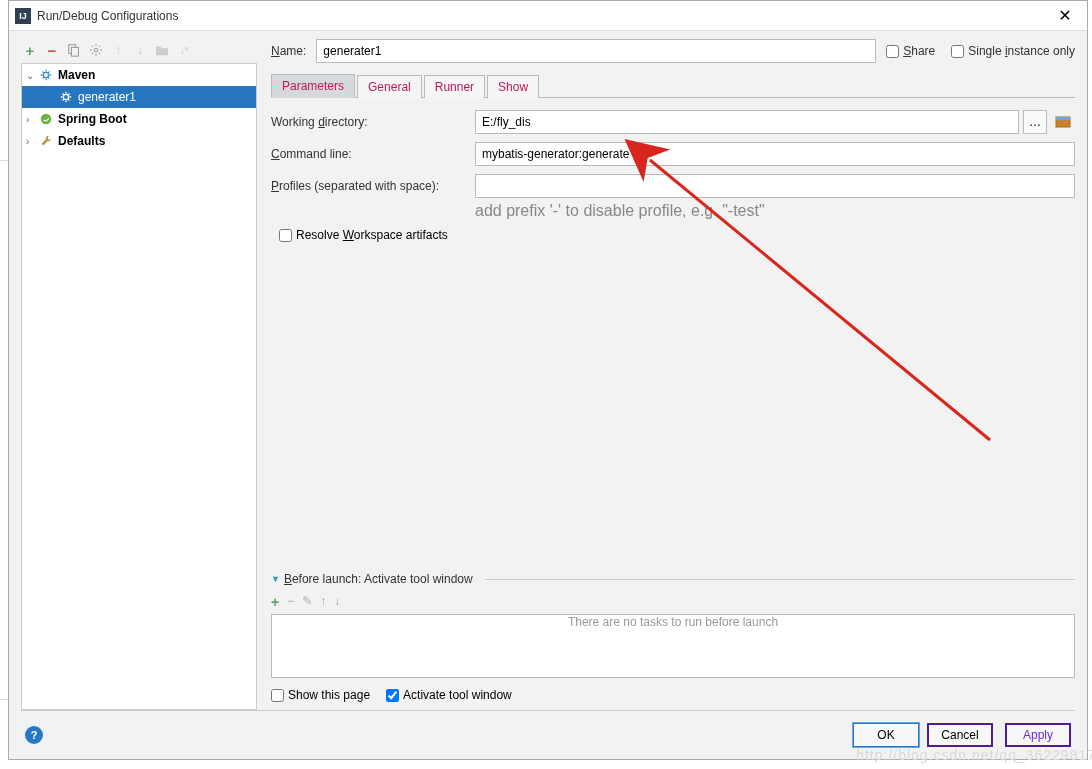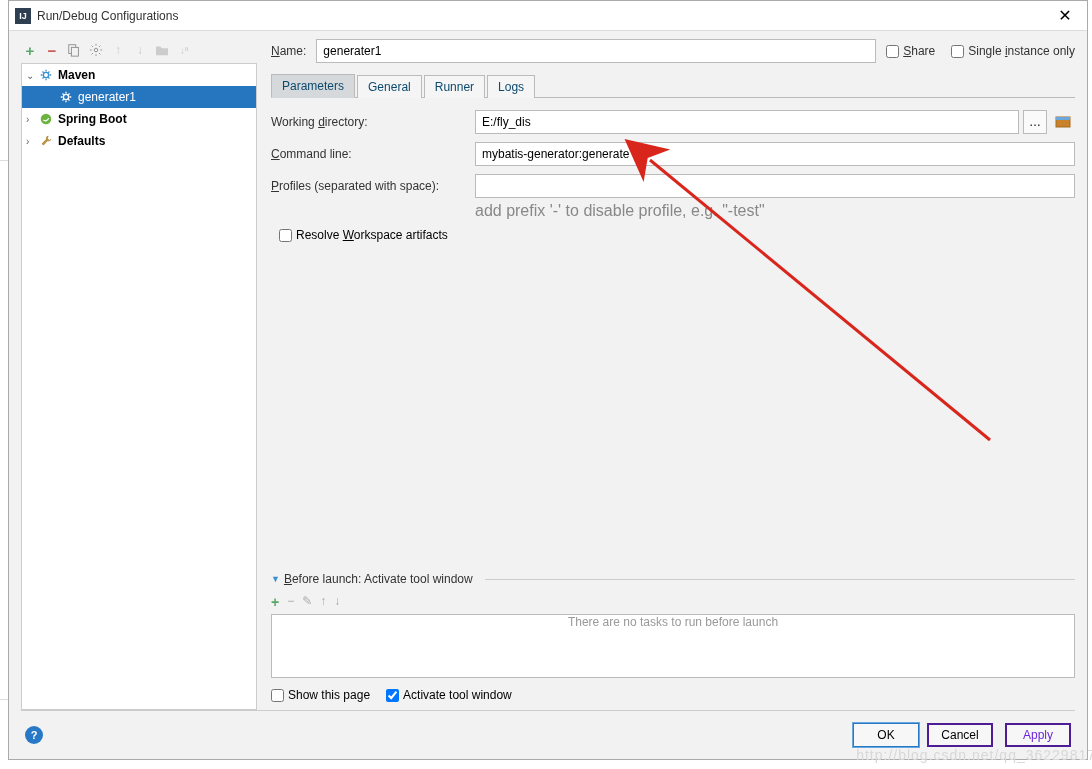--- a/index.html
+++ b/index.html
@@ -27,21 +27,21 @@
     .gear-icon svg { width: 14px; height: 14px; }
     .bold { font-weight: bold; }
     .right-pane { flex: 1; display: flex; flex-direction: column; min-width: 0; }
     .name-row { display: flex; align-items: center; gap: 10px; margin-bottom: 10px; }
     .name-row label { color: #333; }
     .name-row input[type=text] { flex: 1; height: 24px; border: 1px solid #bbb; padding: 0 6px; background: #fff; }
     .chk-group { display: flex; gap: 16px; }
     .chk { display: inline-flex; align-items: center; gap: 4px; cursor: pointer; }
     .chk input { width: 13px; height: 13px; }
     .tabs-wrap { border-bottom: 1px solid #bbb; display: flex; align-items: flex-end; }
-    .tab { border: 1px solid #bbb; border-bottom: none; background: #f5f5f5; padding: 4px 10px; margin-right: 2px; cursor: pointer; position: relative; top: 1px; color: #0c4a6e; }
+    .tab { border: 1px solid #bbb; border-bottom: none; background: #f5f5f5; padding: 4px 10px; margin-right: 2px; cursor: pointer; position: relative; top: 1px; color: #be185d; }
     .tab.active { background: #d6d9dc; border-bottom: 1px solid #d6d9dc; }
     .form-area { flex: 1; background: #f2f2f2; padding: 12px 0 4px; display: flex; flex-direction: column; min-height: 0; }
     .form-row { display: flex; align-items: center; margin-bottom: 8px; gap: 8px; }
     .form-row .lbl { width: 196px; color: #333; }
     .form-row .fld { flex: 1; display: flex; align-items: center; gap: 4px; }
     .form-row input[type=text] { flex: 1; height: 24px; border: 1px solid #bbb; padding: 0 6px; background: #fff; }
     .mini-btn { width: 24px; height: 24px; border: 1px solid #bbb; background: #fafafa; cursor: pointer; display: inline-flex; align-items: center; justify-content: center; }
     .hint { color: #888; font-size: 16px; margin-left: 204px; margin-top: -4px; margin-bottom: 8px; }
     .spacer { flex: 1; }
     .collapsible { margin-top: 6px; }
@@ -163,21 +163,21 @@
               <input type="checkbox" style=""> 
                 <span>Single <span class="und">i</span>nstance only</span>
             </label>
           </span>
         </div>
 
         <div class="tabs-wrap">
           <div class="tab active">Parameters</div>
           <div class="tab">General</div>
           <div class="tab">Runner</div>
-          <div class="tab">Logs</div>
+          <div class="tab">Show</div>
         </div>
 
         <div class="form-area">
           <div class="form-row">
             <span class="lbl">Working <span class="und">d</span>irectory:</span>
             <span class="fld">
               <input type="text" value="E:/fly_dis" style="">
               <span class="mini-btn">…</span>
               <span class="mini-btn" style="border:none;background:none">
                 <svg width="16" height="16" viewBox="0 0 16 16">

